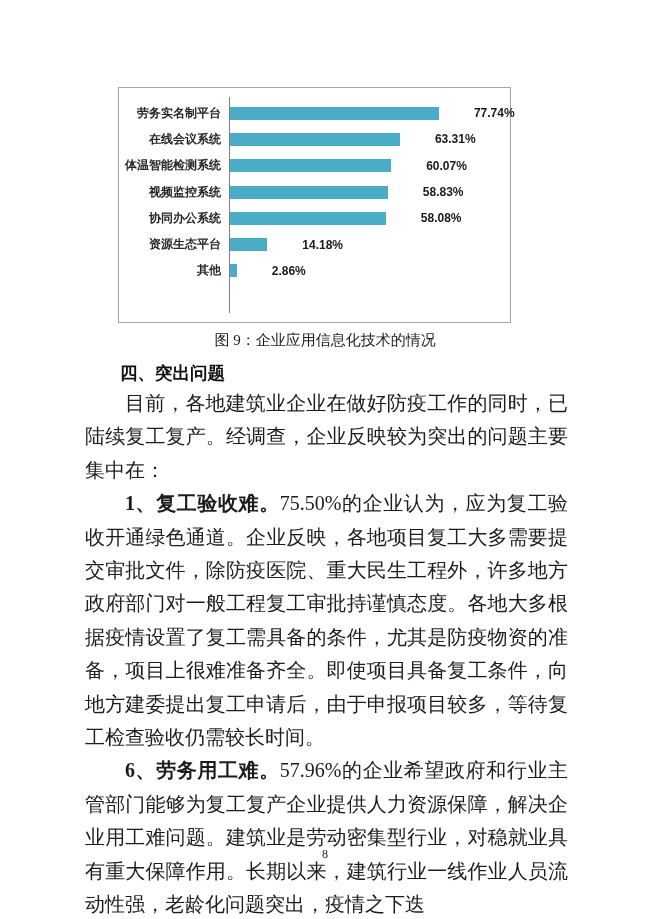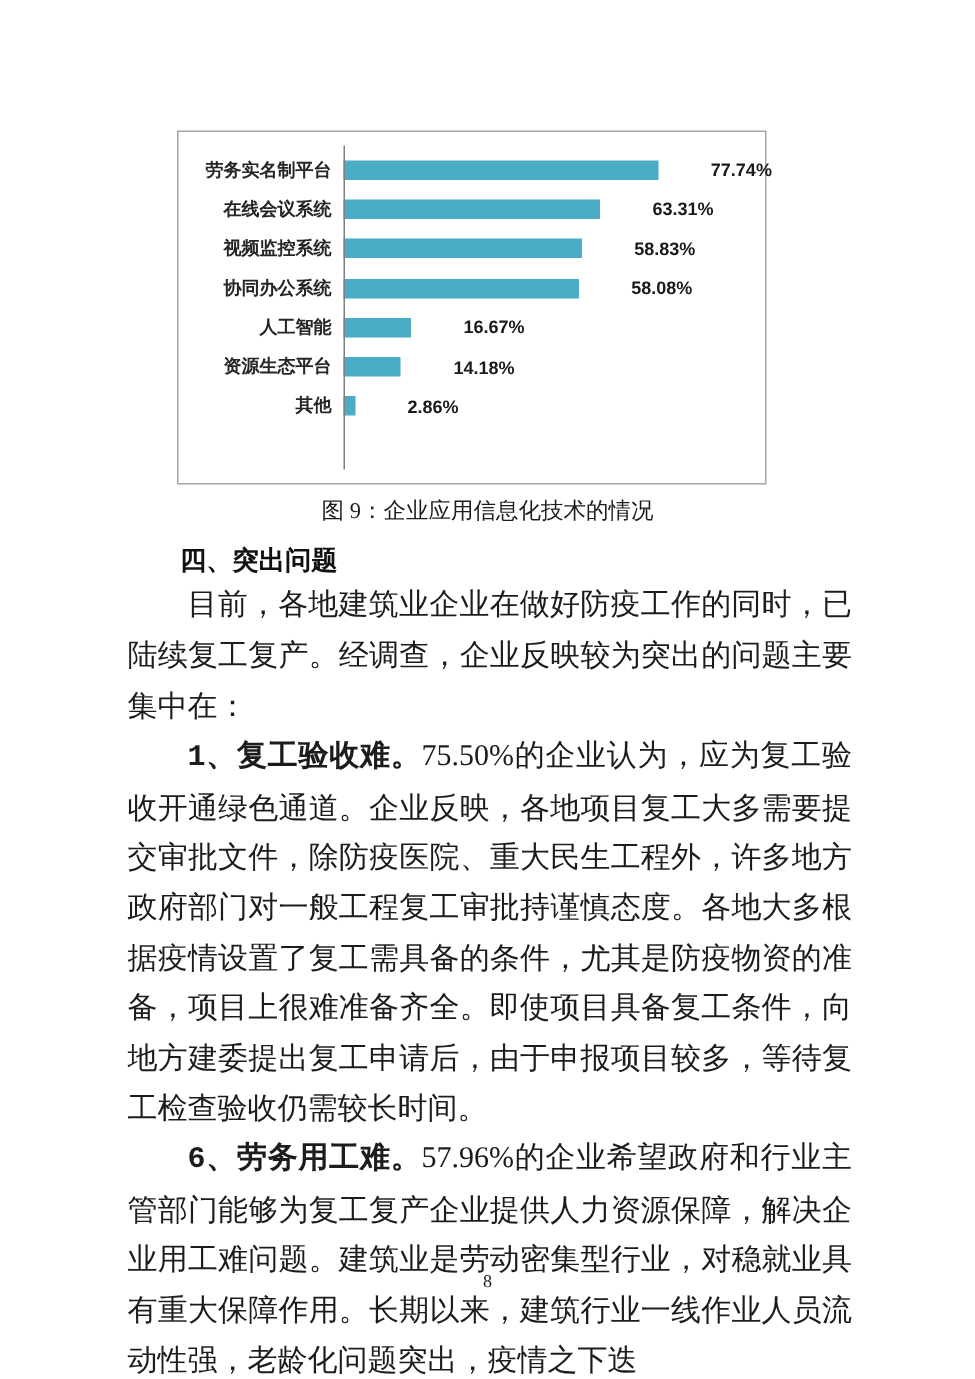--- a/index.html
+++ b/index.html
@@ -81,21 +81,21 @@
     position: absolute;
     top: 387px;
     left: 85px;
     width: 483px;
     font-size: 20px;
     line-height: 33.4px;
     text-align: justify;
     text-justify: inter-ideograph;
   }
   .body-text p { margin: 0; text-indent: 2em; }
-  .lead { font-weight: bold; font-family: Liberation Mono, monospace; }
+  .lead { font-weight: bold; }
   .page-number {
     position: absolute;
     top: 847px;
     left: 0;
     width: 100%;
     text-align: center;
     font-size: 12px;
     color: #1c1c1c;
   }
 </style>
@@ -115,38 +115,38 @@
           </div>
         </div>
         <div class="crow">
           <div class="cat">在线会议系统</div>
           <div class="barwrap">
             <div class="bar" style="width: 170.937px; background: rgb(75, 172, 198);"></div>
             <div class="val">63.31%</div>
           </div>
         </div>
         <div class="crow">
+          <div class="cat">体温智能检测系统</div>
+          <div class="barwrap">
+            <div class="bar" style="width: 162.189px; background: rgb(75, 172, 198);"></div>
+            <div class="val">60.07%</div>
+          </div>
+        </div>
+        <div class="crow">
           <div class="cat">视频监控系统</div>
           <div class="barwrap">
             <div class="bar" style="width: 158.841px; background: rgb(75, 172, 198);"></div>
             <div class="val">58.83%</div>
           </div>
         </div>
         <div class="crow">
           <div class="cat">协同办公系统</div>
           <div class="barwrap">
             <div class="bar" style="width: 156.816px; background: rgb(75, 172, 198);"></div>
             <div class="val">58.08%</div>
-          </div>
-        </div>
-        <div class="crow">
-          <div class="cat">人工智能</div>
-          <div class="barwrap">
-            <div class="bar" style="width: 45.009px; background: rgb(75, 172, 198);"></div>
-            <div class="val">16.67%</div>
           </div>
         </div>
         <div class="crow">
           <div class="cat">资源生态平台</div>
           <div class="barwrap">
             <div class="bar" style="width: 38.286px; background: rgb(75, 172, 198);"></div>
             <div class="val">14.18%</div>
           </div>
         </div>
         <div class="crow">

